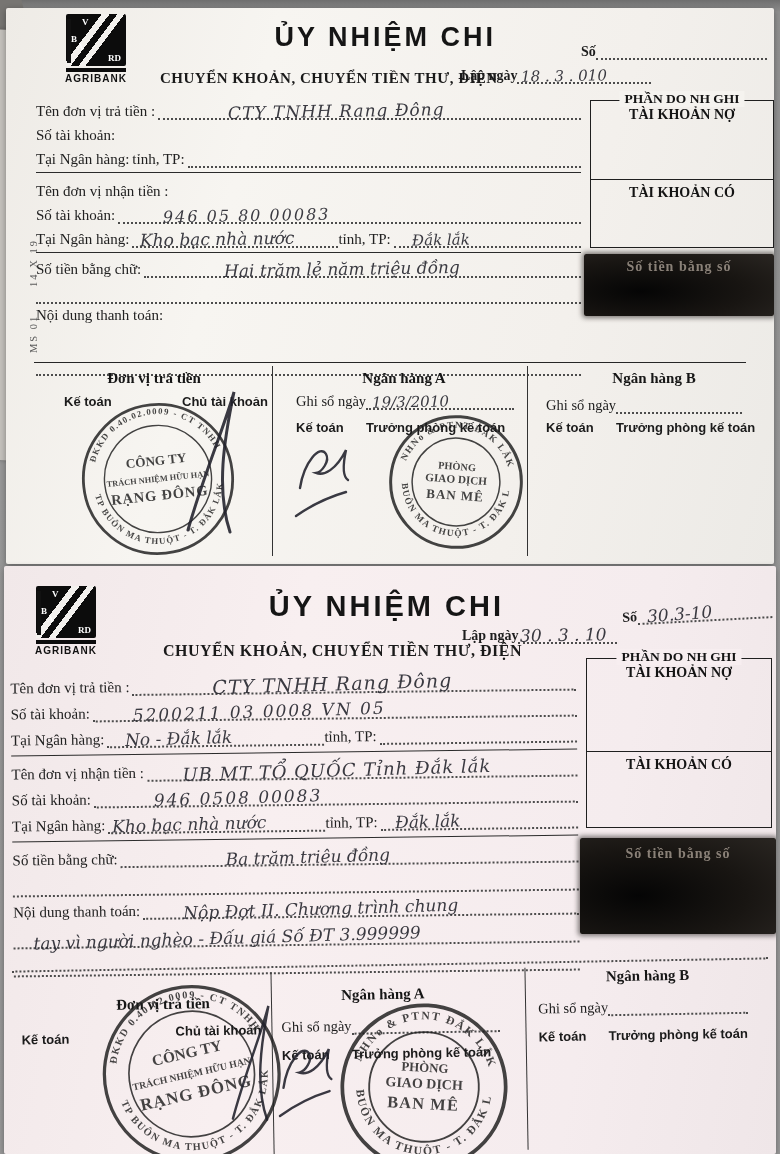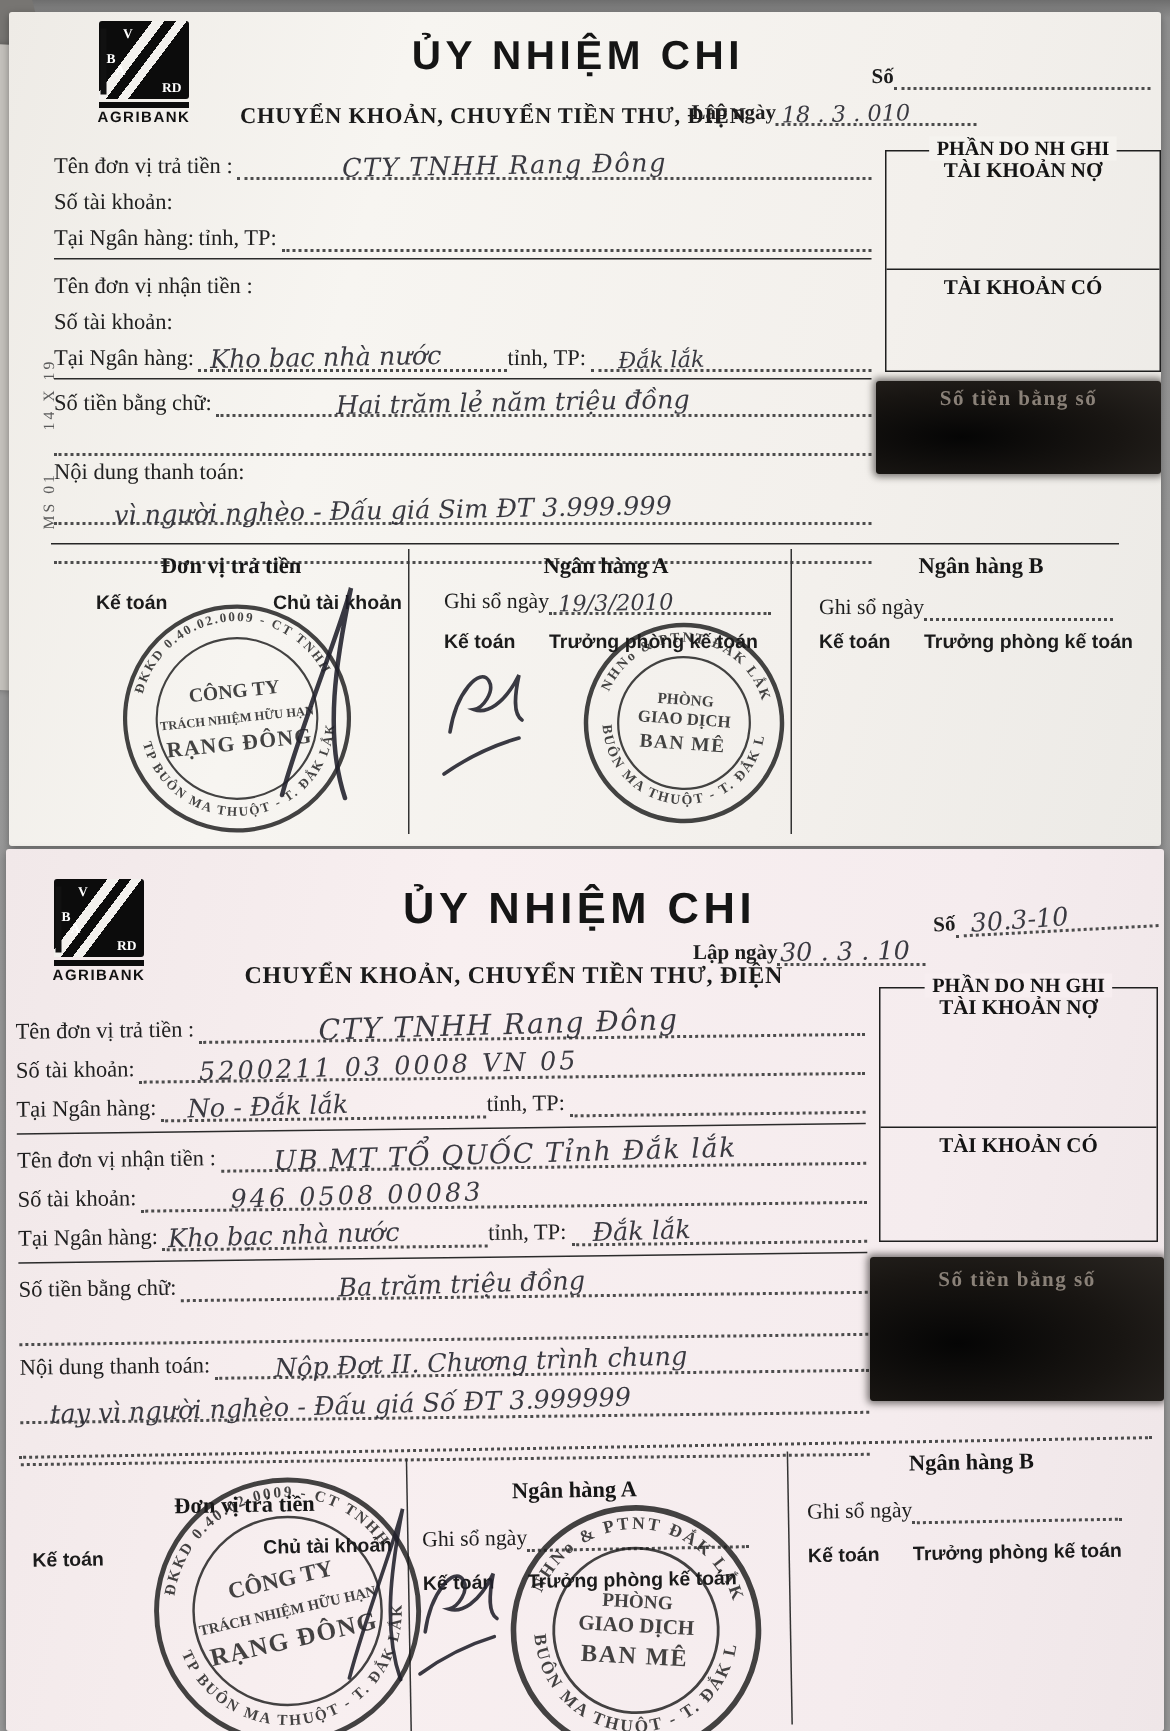--- a/index.html
+++ b/index.html
@@ -139,20 +139,23 @@
         <span class="fline">
             <span class="hw" style="left:16px"></span>
           </span>
       </div>
       <div class="sep" style="top:76px"></div>
       <div class="frow" style="top:82px">
         <span class="flabel">Tên đơn vị nhận tiền :</span>
       </div>
       <div class="frow" style="top:106px">
         <span class="flabel">Số tài khoản:</span>
+        <span class="fline">
+            <span class="hw num" style="left:45px">946 05 80 00083</span>
+          </span>
       </div>
       <div class="frow" style="top:130px">
         <span class="flabel">Tại Ngân hàng:</span>
         <span class="fline" style="flex:1.1">
             <span class="hw big" style="left:8px">Kho bạc nhà nước</span>
           </span>
         <span class="flabel">tỉnh, TP:</span>
         <span class="fline">
             <span class="hw" style="left:18px">Đắk lắk</span>
           </span>
@@ -162,25 +165,20 @@
         <span class="flabel">Số tiền bằng chữ:</span>
         <span class="fline">
             <span class="hw big" style="left:80px">Hai trăm lẻ năm triệu đồng</span>
           </span>
       </div>
       <div class="frow" style="top:186px">
           <span class="fline"></span>
         </div>
       <div class="frow" style="top:206px">
         <span class="flabel">Nội dung thanh toán:</span>
-      </div>
-      <div class="frow" style="top:232px">
-        <span class="fline">
-            <span class="hw big" style="left:40px">vì người nghèo - Đấu giá Sim ĐT 3.999.999</span>
-          </span>
       </div>
       <div class="frow" style="top:258px">
           <span class="fline"></span>
         </div>
     </div>
 
     <div class="nhbox" style="left:584px;top:92px;width:182px;height:146px">
       <span class="boxtitle p1bg">PHẦN DO NH GHI</span>
       <div class="tkline" style="top:6px">TÀI KHOẢN NỢ</div>
       <div class="boxdiv" style="top:78px"></div>

